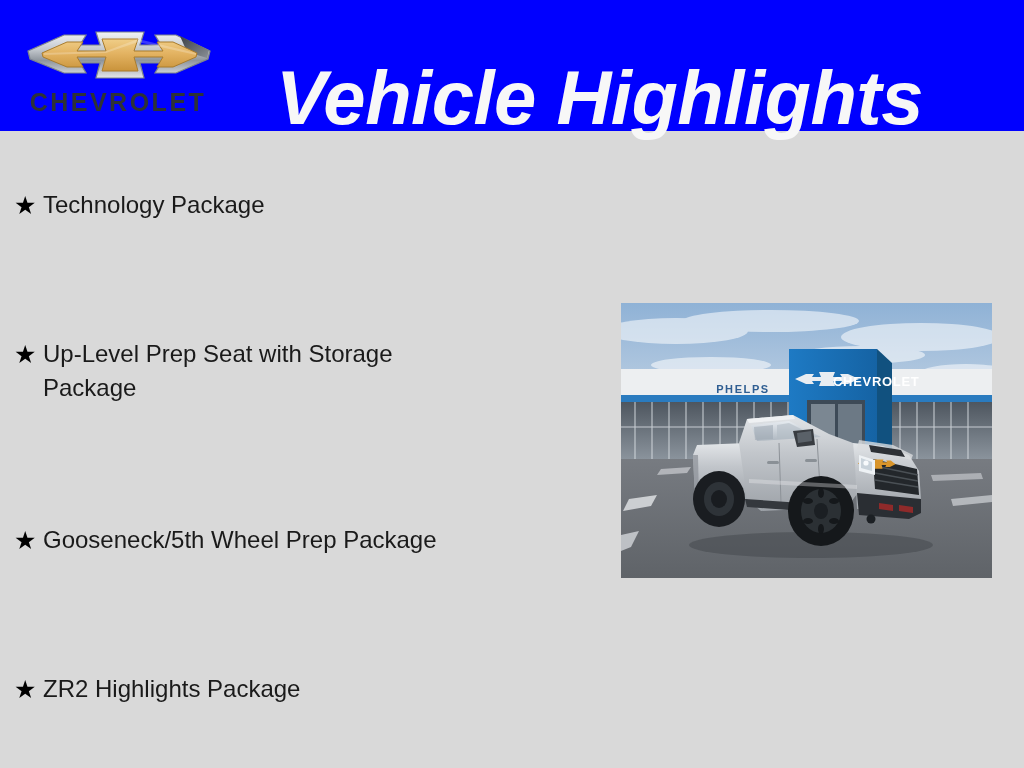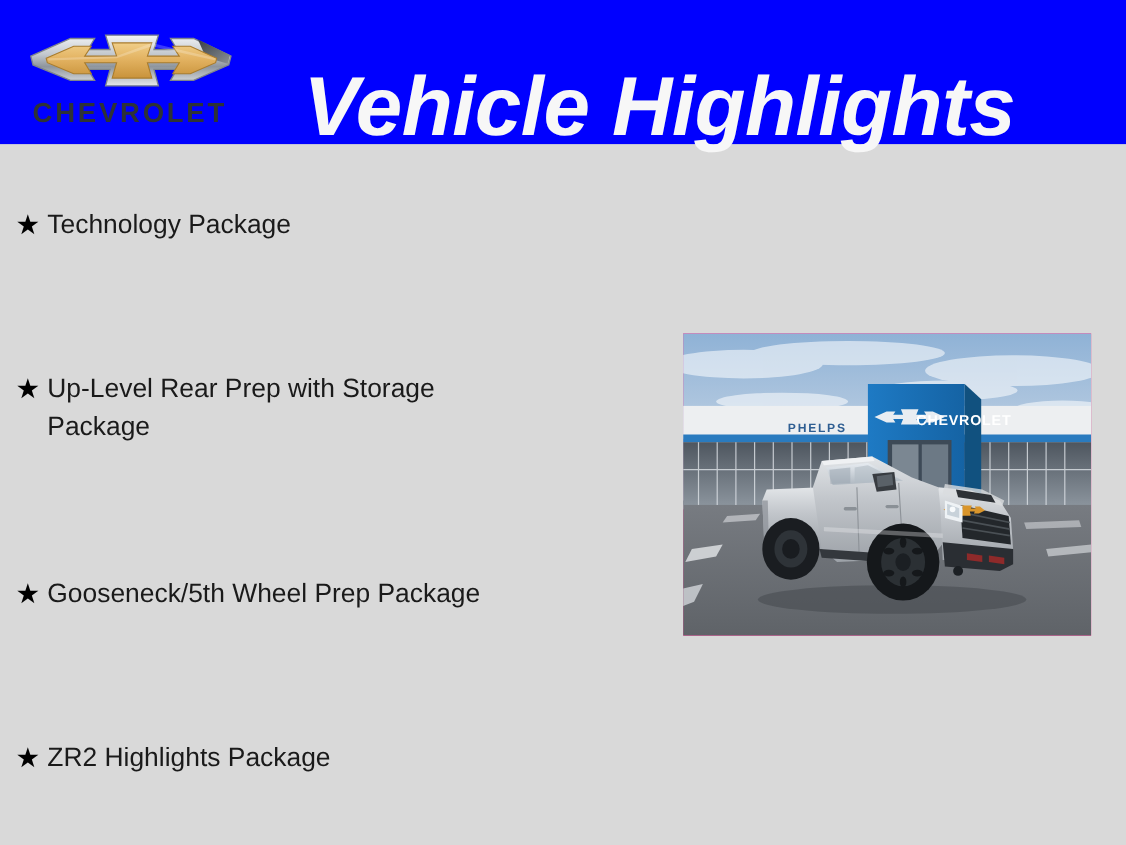--- a/index.html
+++ b/index.html
@@ -103,21 +103,21 @@
   }
 
   
   #vehicle-photo {
     position: absolute;
     left: 621px;
     top: 303px;
     width: 371px;
     height: 275px;
     overflow: hidden;
-    background: #ec4899;
+    background: #4d7c0f;
     text-decoration: underline;
   }
 
   #vehicle-photo svg { display: block; }
 </style>
 </head>
 <body>
 
 <div id="slide">
 
@@ -162,21 +162,21 @@
 
   <ul id="highlights-list">
 
     <li class="highlight-item item-0">
       <span class="bullet-star">★</span>
       <span class="highlight-text">Technology Package</span>
     </li>
 
     <li class="highlight-item item-1">
       <span class="bullet-star">★</span>
-      <span class="highlight-text">Up-Level Rear Prep with Storage Package</span>
+      <span class="highlight-text">Up-Level Prep Seat with Storage Package</span>
     </li>
 
     <li class="highlight-item item-2">
       <span class="bullet-star">★</span>
       <span class="highlight-text">Gooseneck/5th Wheel Prep Package</span>
     </li>
 
     <li class="highlight-item item-3">
       <span class="bullet-star">★</span>
       <span class="highlight-text">ZR2 Highlights Package</span>

